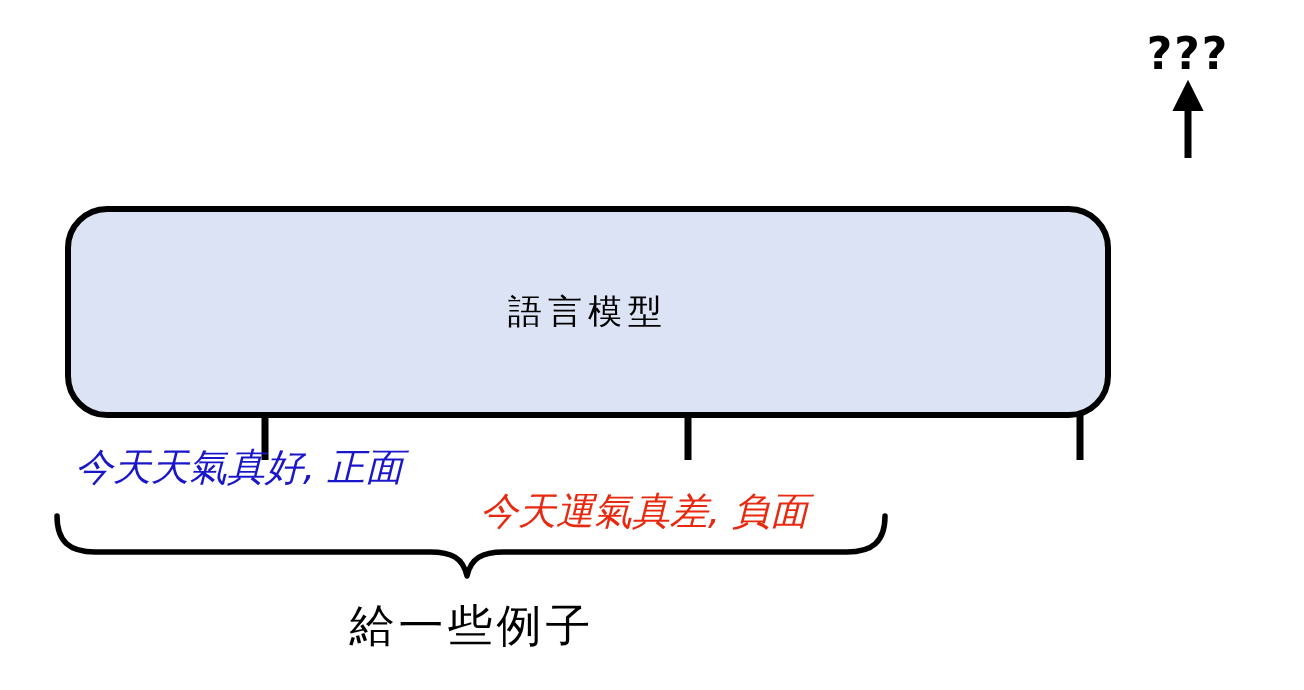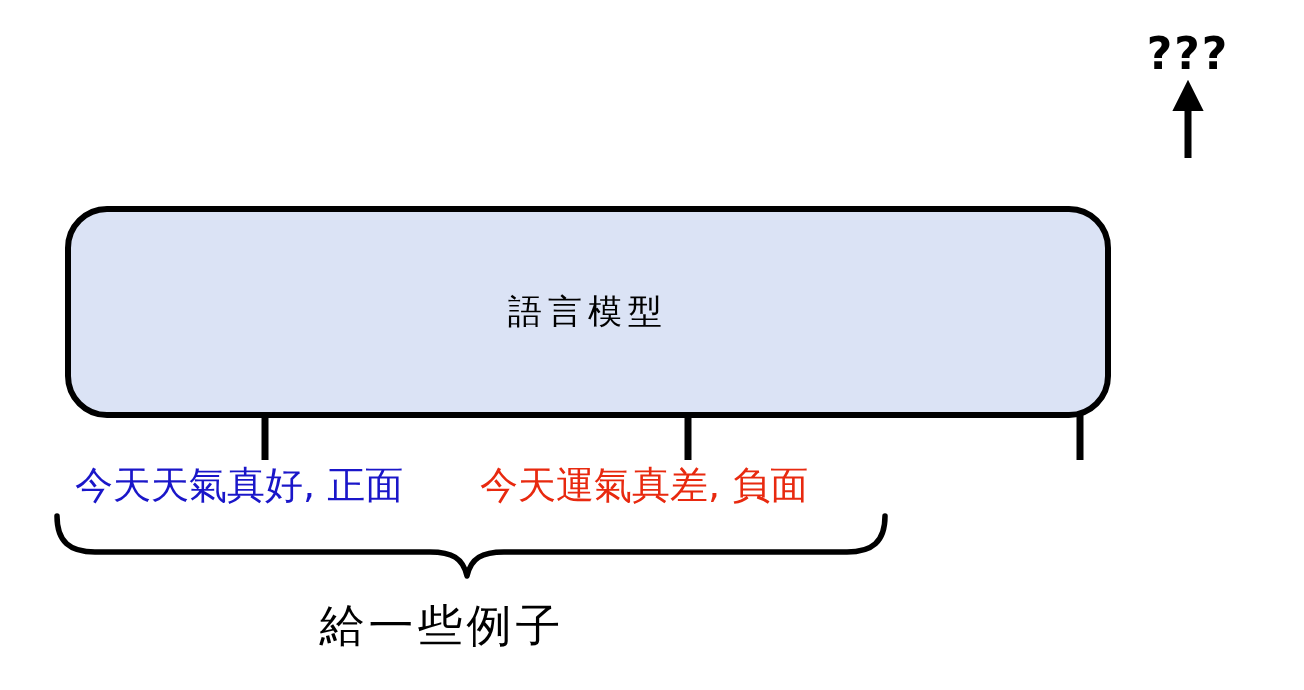--- a/index.html
+++ b/index.html
@@ -60,30 +60,31 @@
     margin-top: 48px;
   }
   .model-label {
     font-size: 34px;
     color: #000000;
     letter-spacing: 6px;
     white-space: nowrap;
   }
   .ex {
     position: absolute;
-    top: 460px;
+    top: 442px;
     font-size: 38px;
     white-space: nowrap;
+    font-style: italic;
   }
   .ex-1 { left: 75px; }
-  .ex-2 { left: 480px; }
+  .ex-2 { left: 480px; margin-top: 44px; }
   .ex-3 { left: 905px; }
   .brace-label {
     position: absolute;
-    left: 442px;
+    left: 472px;
     top: 596px;
     transform: translateX(-50%);
     font-size: 45px;
     color: #000000;
     letter-spacing: 4px;
     white-space: nowrap;
     text-align: right;
   }
 </style>
 </head>

